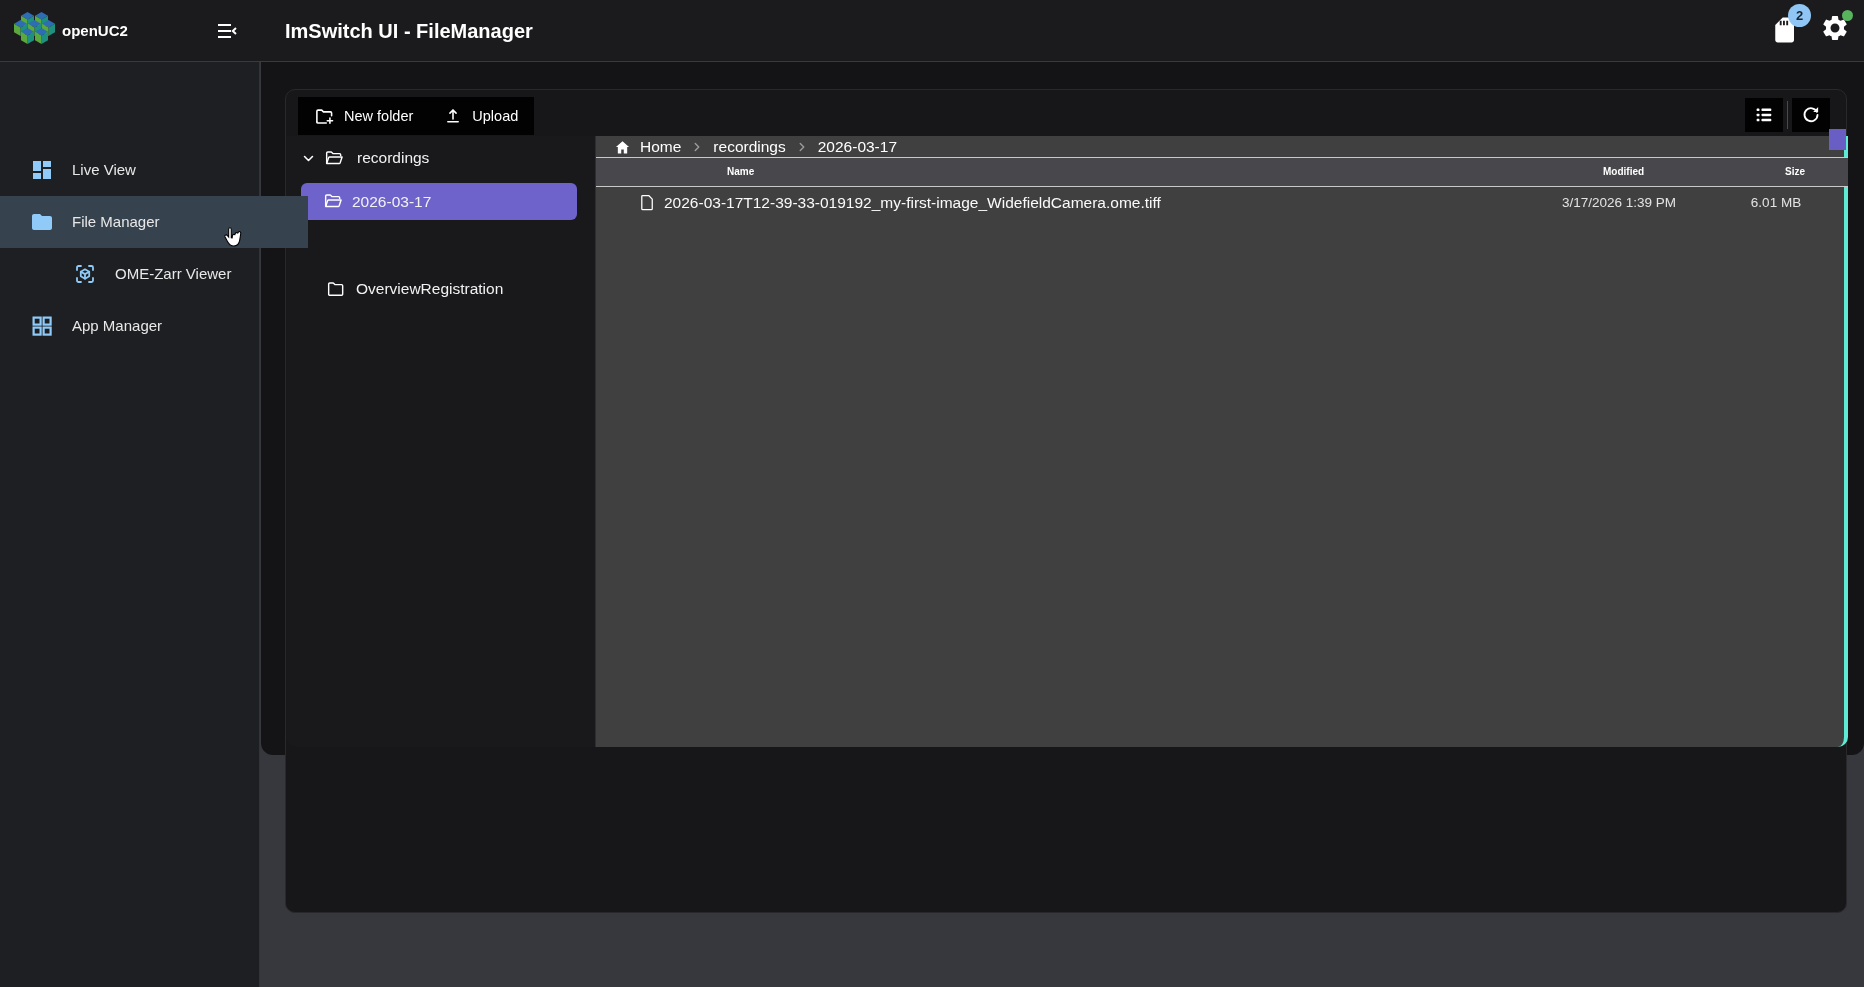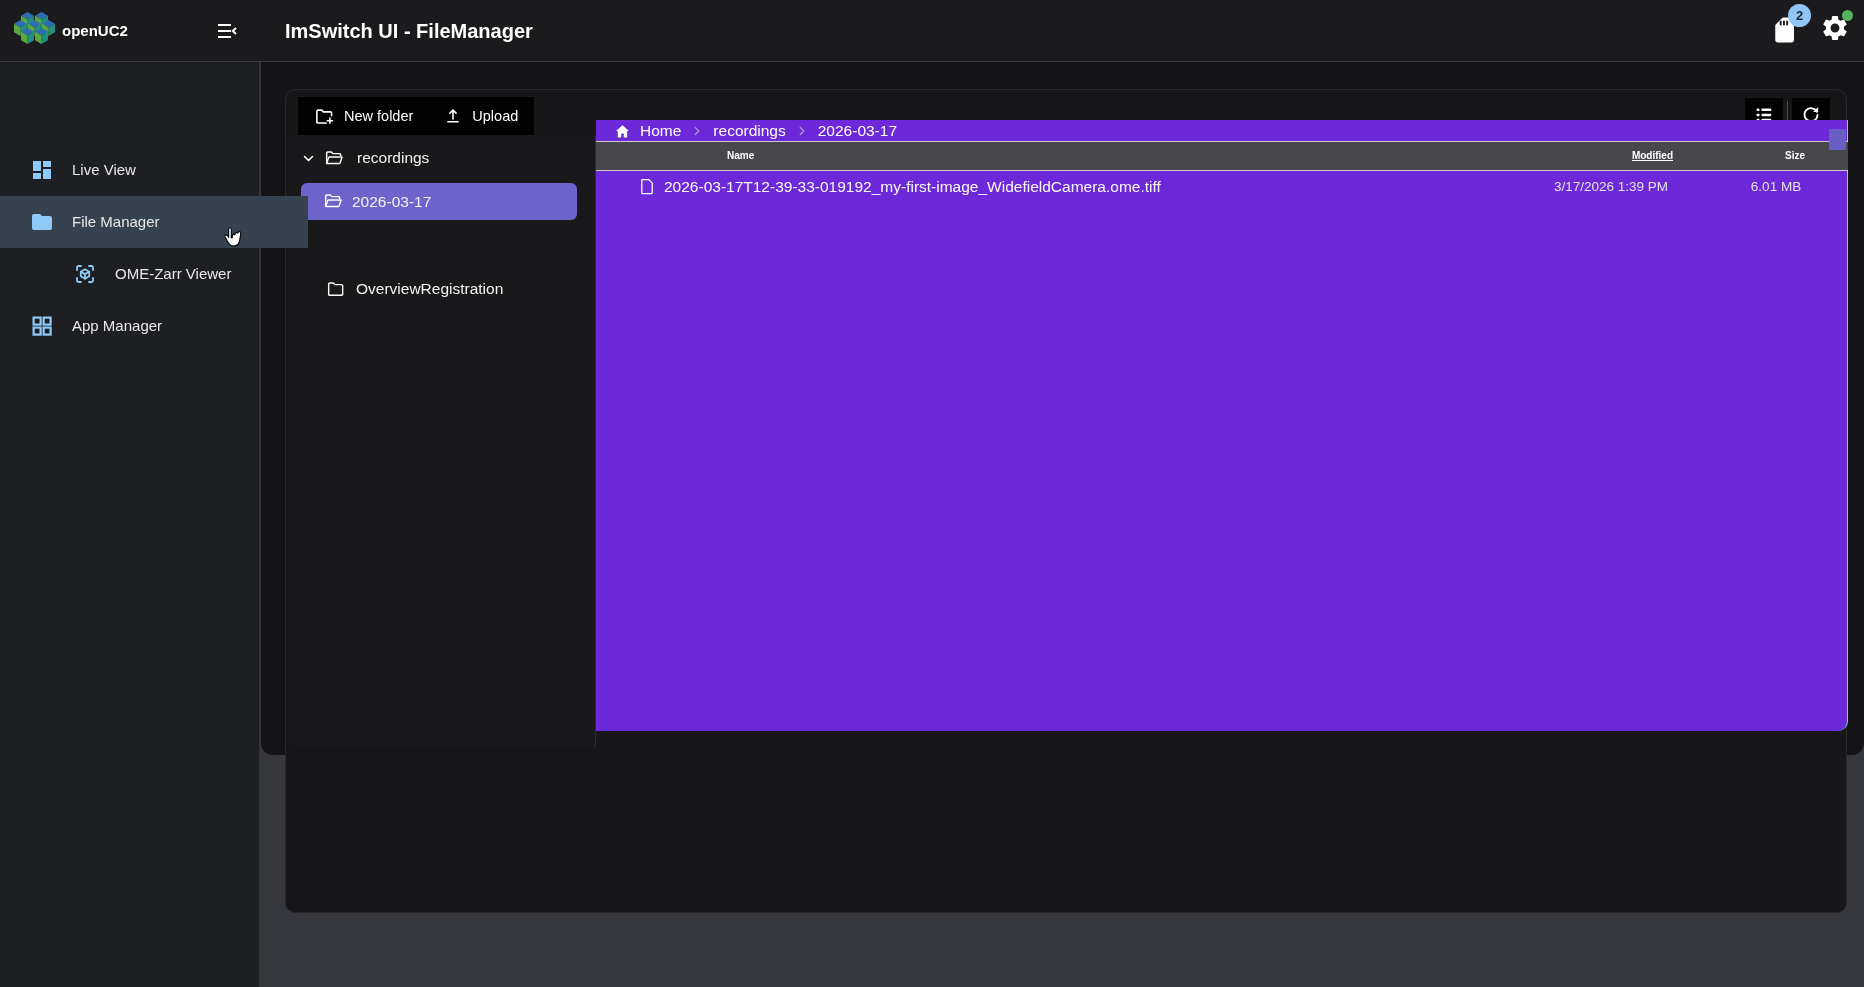--- a/index.html
+++ b/index.html
@@ -41,33 +41,33 @@
 
   .tree-pane { left:0; top:46px; width:310px; height:611px; background:#19191c; border-right:1px solid #2f2f33; border-radius:0 0 0 10px; }
   .tree-row { left:0; width:310px; height:30px; cursor:pointer; }
   .tree-chevron { left:13px; top:6px; width:19px; height:19px; }
   .tree-folder { top:5px; width:20px; height:20px; }
   .tree-label { top:0; height:30px; line-height:30px; font-size:15.5px; color:#f2f2f2; white-space:nowrap; }
   .tree-selected { left:15px; top:47px; width:276px; height:37px; background:#6e63cb; border-radius:6px; cursor:pointer; }
   .tree-selected .tree-folder { left:22px; top:8px; }
   .tree-selected .tree-label { left:51px; height:37px; line-height:37px; }
 
-  .file-pane { left:310px; top:30px; width:1252px; height:611px; background:#6d28d9; border-right:1px solid #5eead4; border-radius:0 0 10px 0; }
+  .file-pane { left:310px; top:46px; width:1252px; height:611px; background:#404040; border-right:4px solid #5eead4; border-radius:0 0 10px 0; }
   .breadcrumb { left:18px; top:0; height:22px; display:flex; align-items:center; gap:9px; font-size:15.5px; color:#fff; }
   .crumb { cursor:pointer; white-space:nowrap; }
   .crumb-sep { width:14px; height:14px; opacity:.75; }
   .table-header { left:0; top:21px; width:1252px; height:30px; background:#48484c; border-top:1px solid #c9c9c9; border-bottom:1px solid #c9c9c9; }
   .col-head { top:0; height:28px; line-height:28px; font-size:10px; font-weight:700; color:#fff; cursor:pointer;margin-left:19px; }
   .col-name { left:112px; }
-  .col-modified { left:988px; width:70px; text-align:right;text-decoration:underline; }
+  .col-modified { left:988px; width:70px; text-align:left; }
   .col-size { left:1152px; width:56px; text-align:center; }
   .file-row { left:0; top:51px; width:1252px; height:31px; cursor:pointer; }
   .file-icon { left:42px; top:6px; width:19px; height:19px; }
   .file-name { left:68px; top:0; height:31px; line-height:31px; font-size:15.5px; color:#fafafa; white-space:nowrap; }
-  .file-modified { left:958px; width:130px; top:0; height:31px; line-height:31px; font-size:13.5px; color:#e3e3e3; }
+  .file-modified { left:958px; width:130px; top:0; height:31px; line-height:31px; font-size:13.5px; color:#e3e3e3; text-align:center; }
   .file-size { left:1146px; width:68px; top:0; height:31px; line-height:31px; font-size:13.5px; color:#e3e3e3; text-align:center; }
 
   .scroll-thumb { left:1829px; top:129px; width:17px; height:21px; background:#695ec3; cursor:pointer; z-index:15; }
   .cursor { left:220px; top:226px; width:26px; height:26px; z-index:50; pointer-events:none; }
 </style>
 </head>
 <body>
 
 <div class="abs header">
   <svg class="abs logo-icon" viewBox="0 0 44 44">

